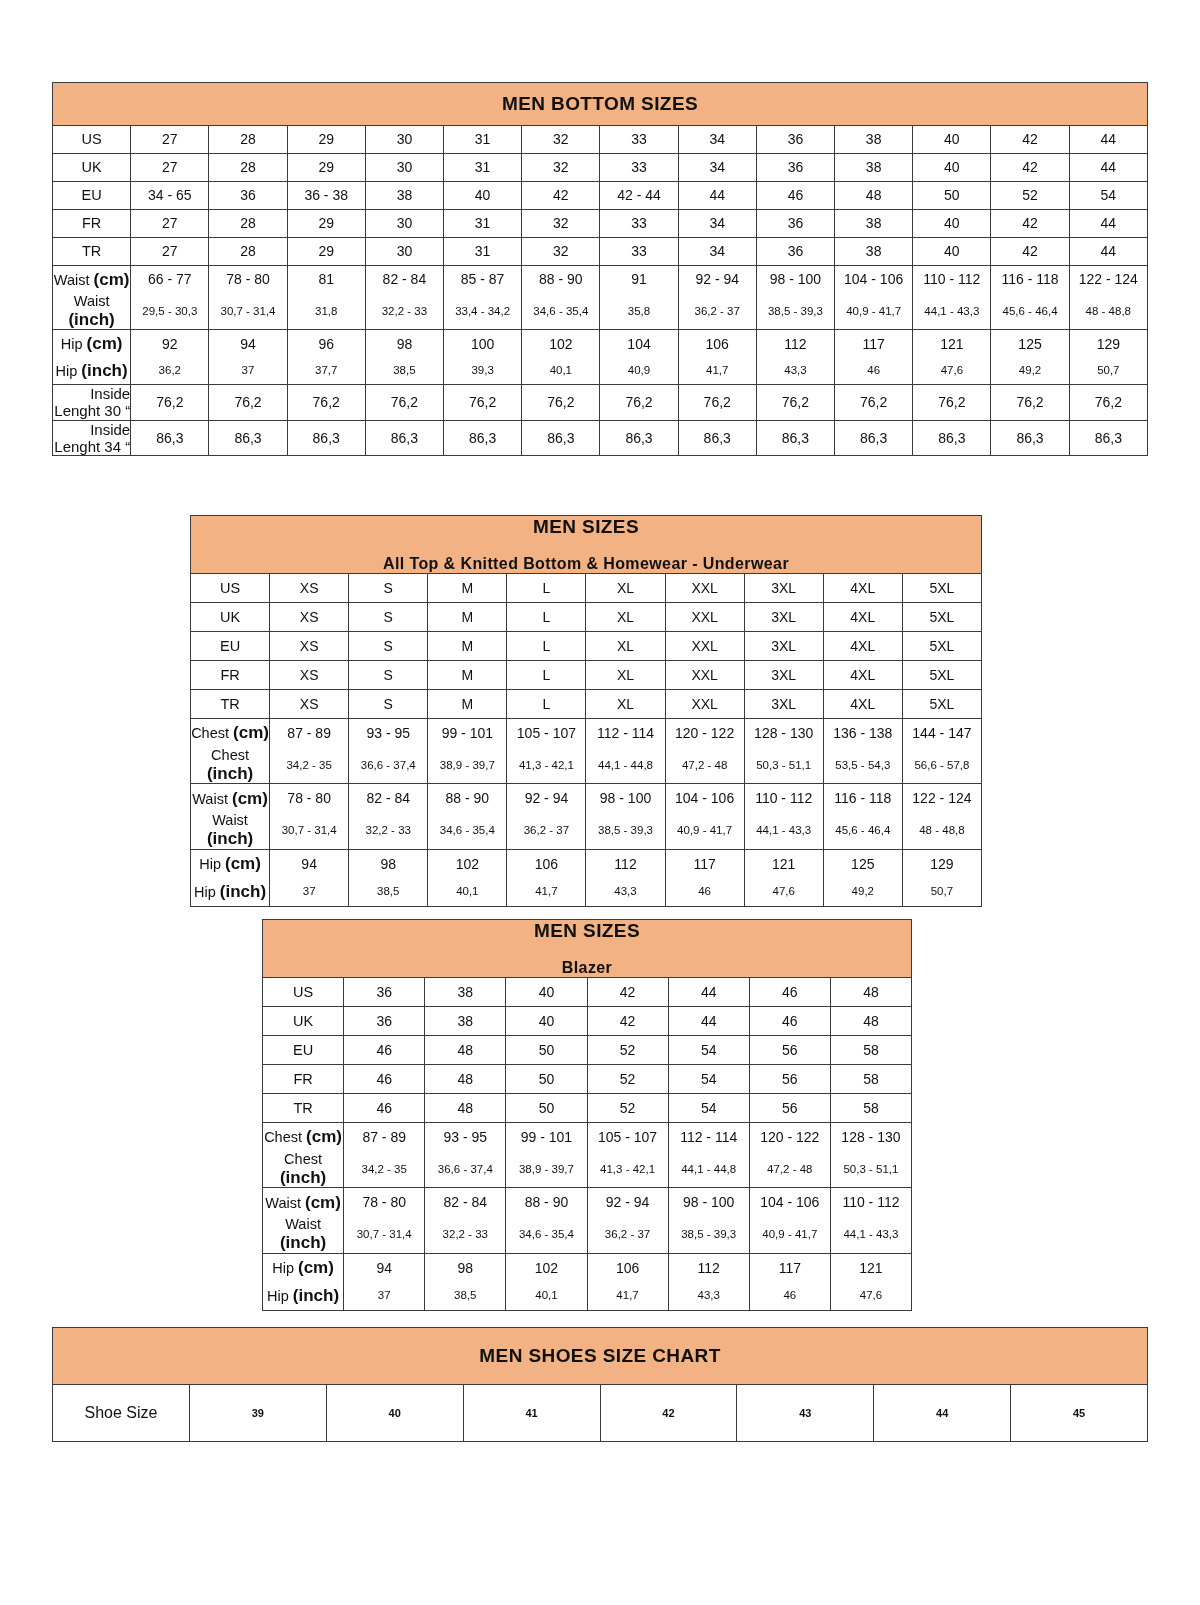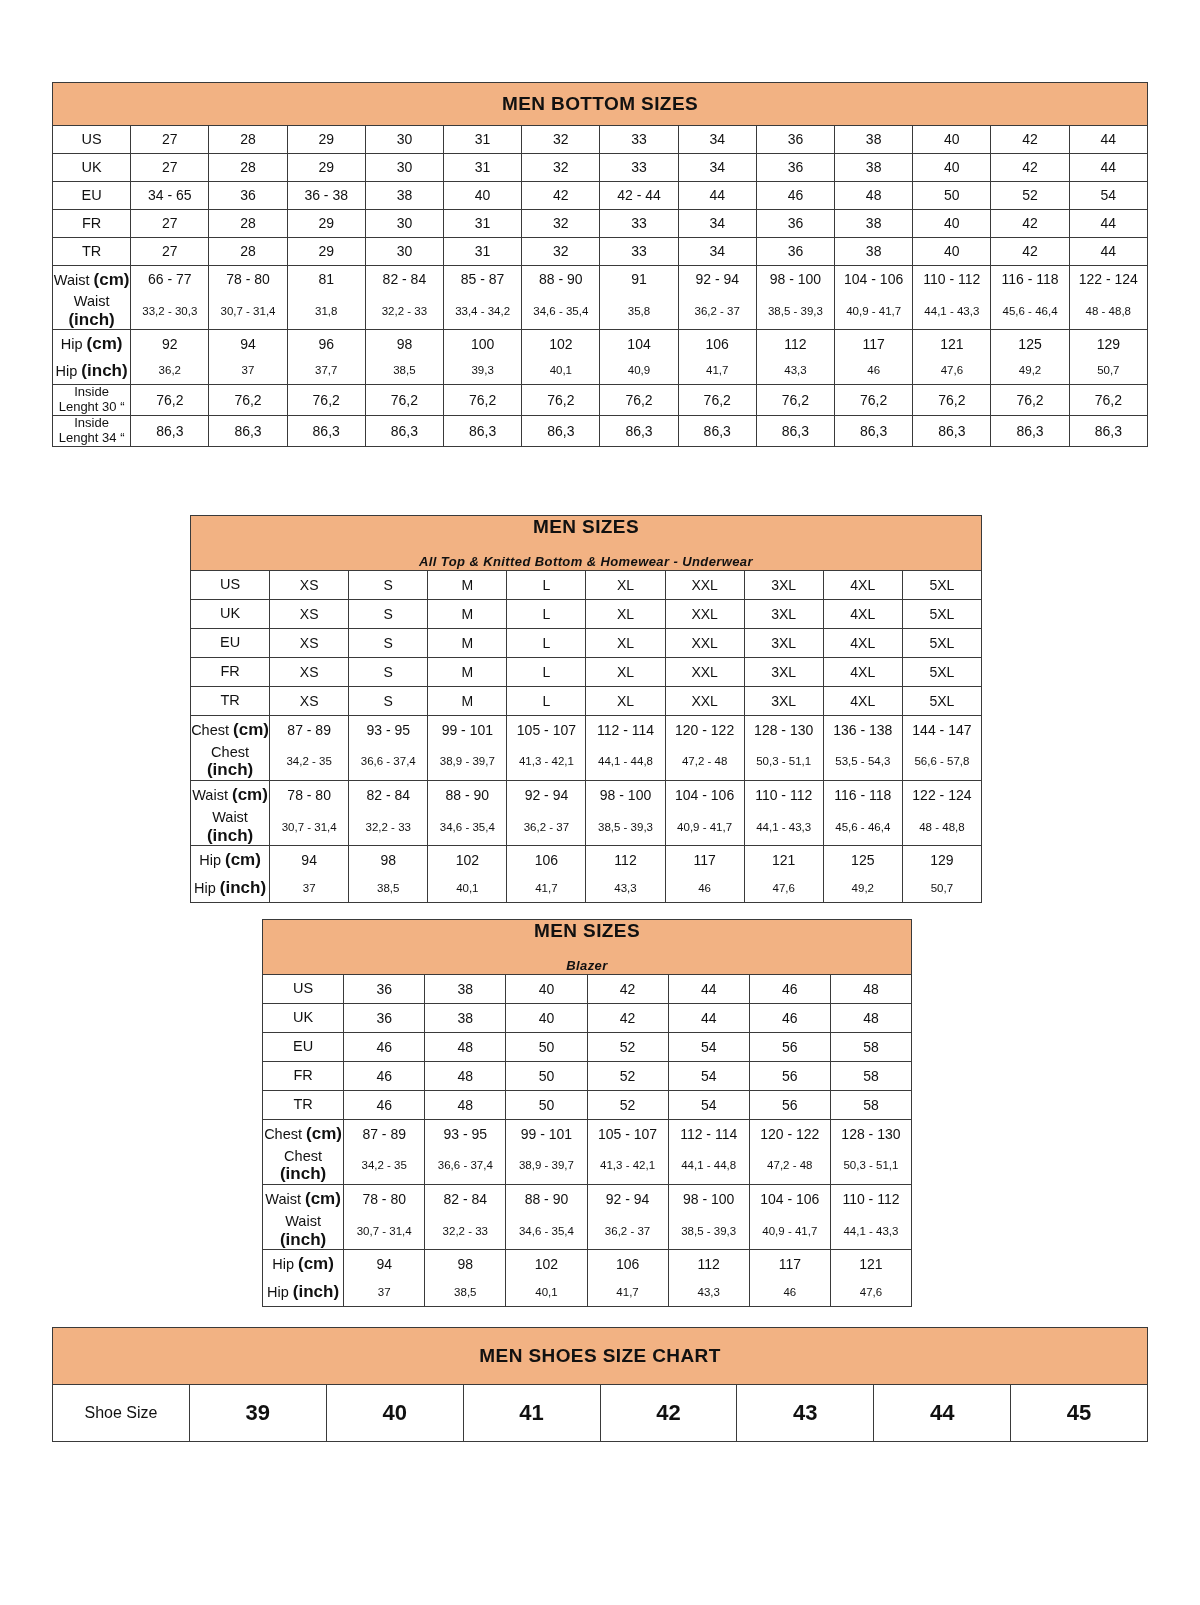--- a/index.html
+++ b/index.html
@@ -38,38 +38,38 @@
     background: #f2b283;
     font-weight: bold;
     letter-spacing: 0.4px;
   }
   .title-main {
     font-size: 19px;
     font-weight: bold;
     display: block;
   }
   .title-sub {
-    font-size: 13px;
+    font-size: 16px;
     font-weight: bold;
     display: block;
     margin-top: 17px;
-    font-style: italic;
   }
   .rowlabel {
     text-align: left;
     padding-left: 12px;
     font-weight: bold;
     font-size: 14.5px;
   }
   .rowlabel .unit {
     font-weight: bold;
     font-size: 17px;
   }
   .rowlabel.small {
-    font-size: 13px;
+    font-size: 15px;
+    text-align: right;
   }
   .cell-main { font-size: 14px; }
   .cell-sub { font-size: 11.5px; }
   .nb-top { border-top: none !important; }
   .nb-bottom { border-bottom: none !important; }
 
   
   #t1 { left: 52px; top: 82px; width: 1096px; }
   #t1 .title-cell { height: 42px; }
   #t1 td { height: 27px; }
@@ -85,21 +85,21 @@
   #t3 { left: 262px; top: 919px; width: 650px; }
   #t3 .title-cell { height: 46px; }
   #t3 td { height: 28px; }
   #t3 .rowlabel { width: 150px; }
 
   
   #t4 { left: 52px; top: 1327px; width: 1096px; }
   #t4 .title-cell { height: 56px; }
   #t4 td { height: 56px; }
   #t4 .rowlabel { width: 240px; font-size: 16px; }
-  #t4 .shoe-head { font-size: 22px; font-weight: bold; }
+  #t4 .shoe-head { font-size: 11px; font-weight: bold; }
   #t4 .shoe-val { font-size: 15px; }
 </style>
 </head>
 <body>
 
 <div class="page">
 
   <table class="chart" id="t1">
     <tbody>
       <tr>
@@ -205,21 +205,21 @@
         <td class="cell-main nb-bottom">92 - 94</td>
         <td class="cell-main nb-bottom">98 - 100</td>
         <td class="cell-main nb-bottom">104 - 106</td>
         <td class="cell-main nb-bottom">110 - 112</td>
         <td class="cell-main nb-bottom">116 - 118</td>
         <td class="cell-main nb-bottom">122 - 124</td>
       </tr>
 
       <tr>
         <td class="rowlabel nb-top"><span>Waist</span> <span class="unit">(inch)</span></td>
-        <td class="cell-sub nb-top">33,2 - 30,3</td>
+        <td class="cell-sub nb-top">29,5 - 30,3</td>
         <td class="cell-sub nb-top">30,7 - 31,4</td>
         <td class="cell-sub nb-top">31,8</td>
         <td class="cell-sub nb-top">32,2 - 33</td>
         <td class="cell-sub nb-top">33,4 - 34,2</td>
         <td class="cell-sub nb-top">34,6 - 35,4</td>
         <td class="cell-sub nb-top">35,8</td>
         <td class="cell-sub nb-top">36,2 - 37</td>
         <td class="cell-sub nb-top">38,5 - 39,3</td>
         <td class="cell-sub nb-top">40,9 - 41,7</td>
         <td class="cell-sub nb-top">44,1 - 43,3</td>

